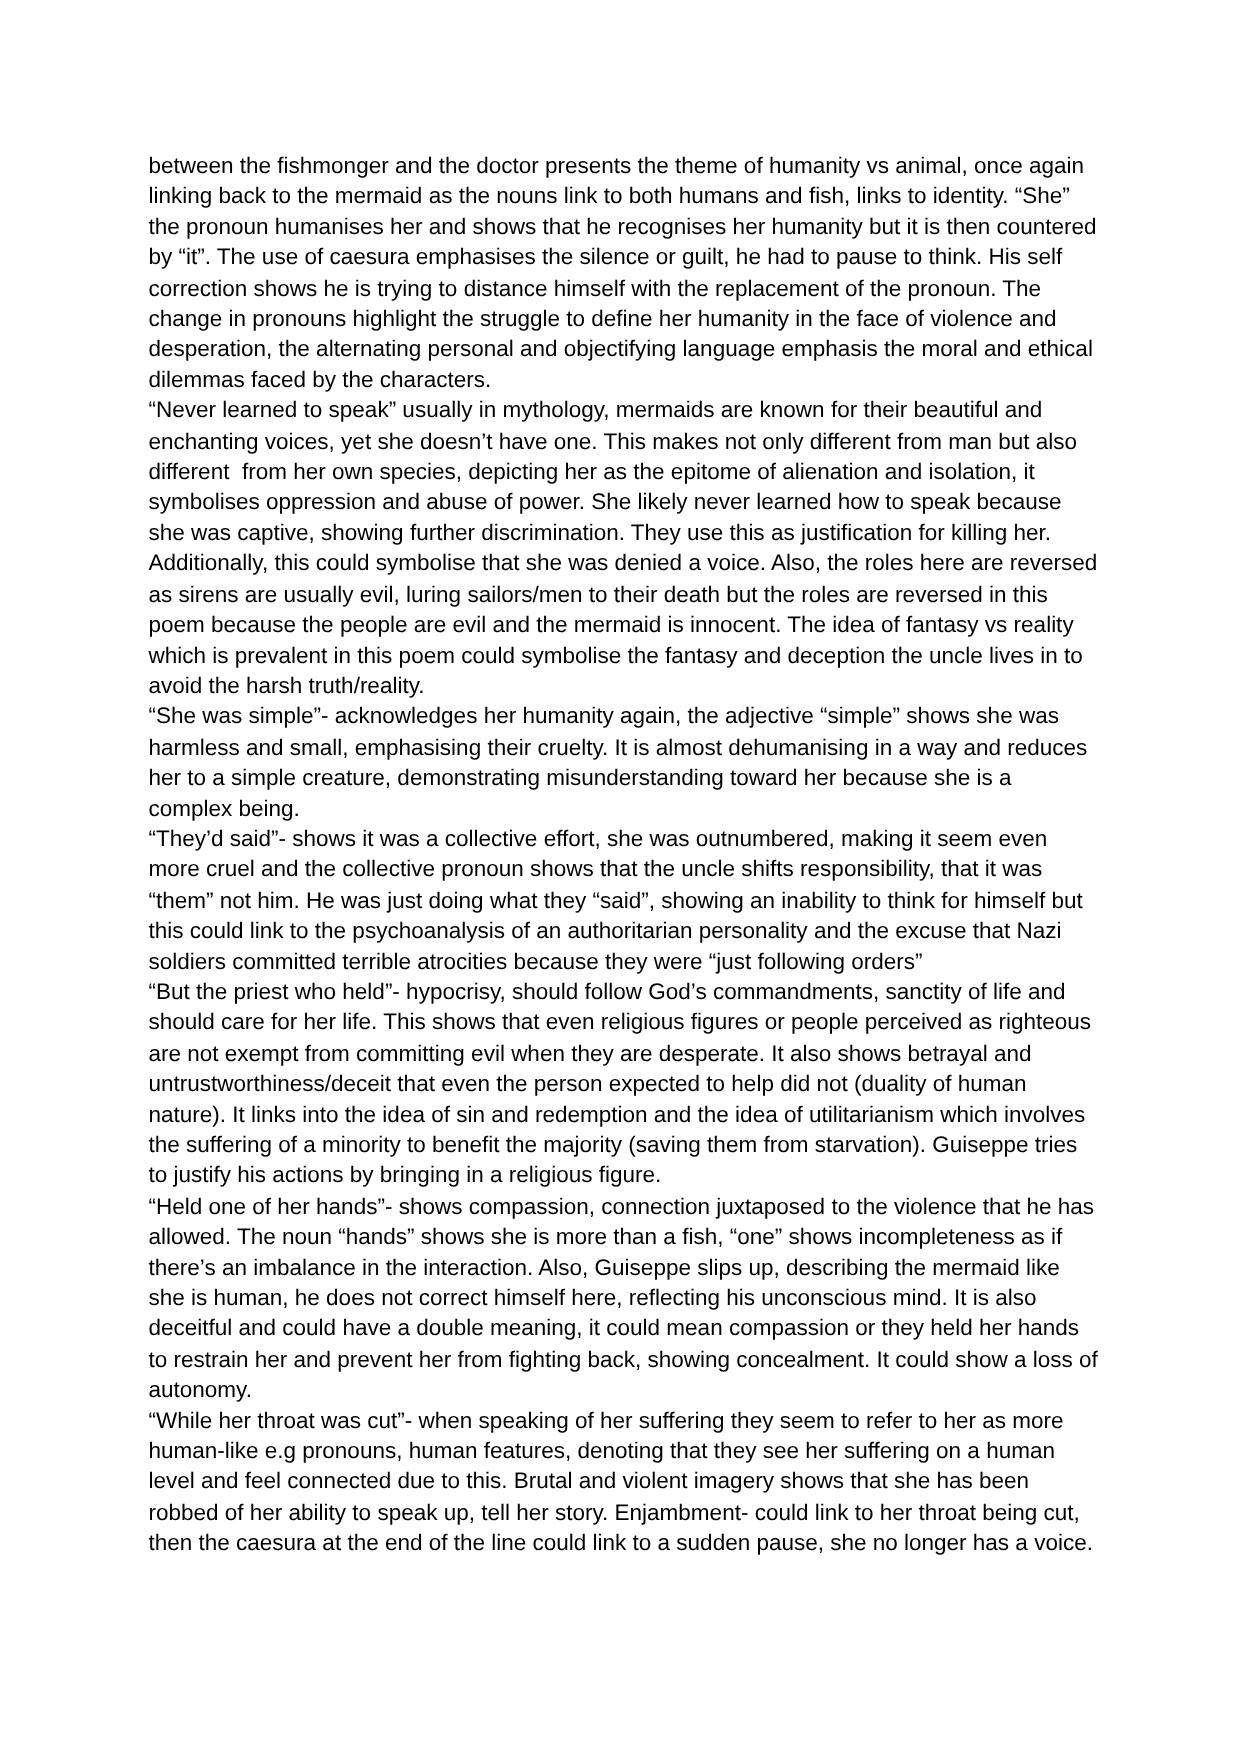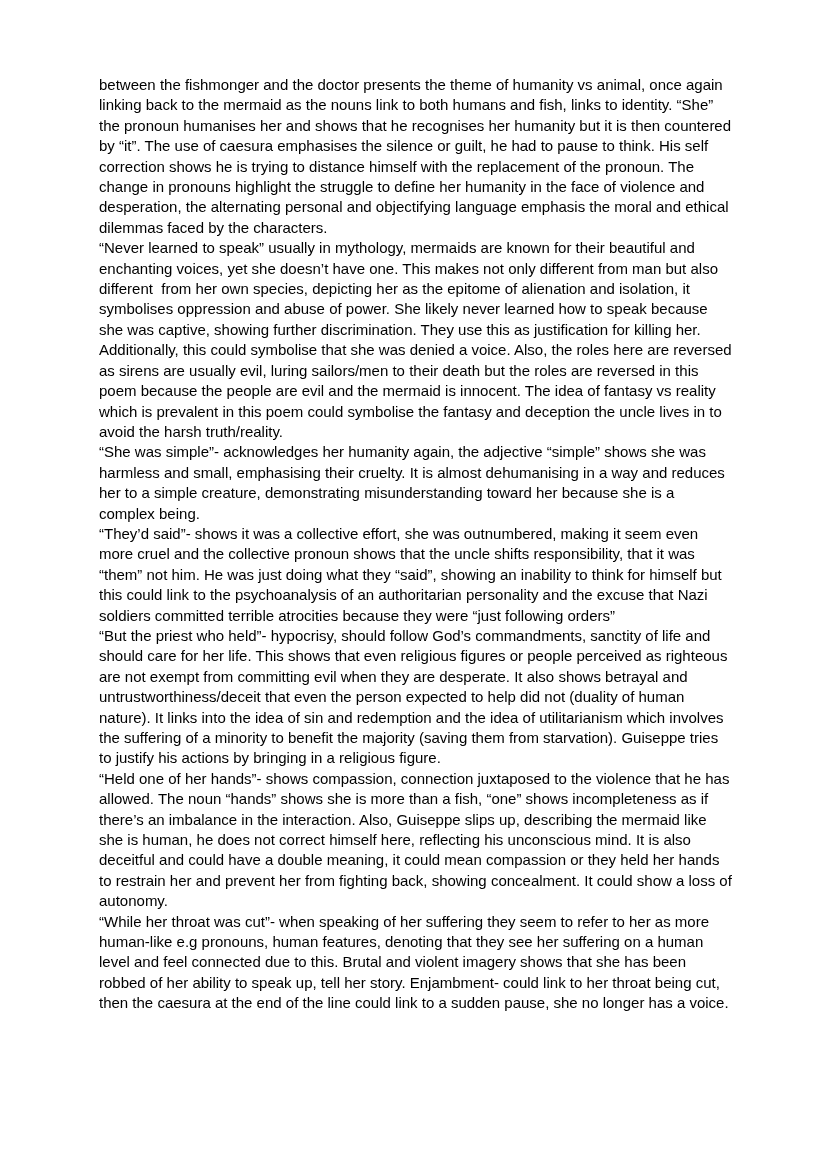--- a/index.html
+++ b/index.html
@@ -11,21 +11,21 @@
   }
   .page {
     width: 828px;
     height: 1169px;
     background: #ffffff;
     position: relative;
   }
   .text-block {
     position: absolute;
     left: 99px;
-    top: 75px;
+    top: 101px;
     width: 634px;
     font-family: "Liberation Sans", sans-serif;
     font-size: 15px;
     line-height: 20.4px;
     color: #000000;
     text-align: left;
     letter-spacing: 0;
   }
   .para {
     white-space: pre-wrap;       

